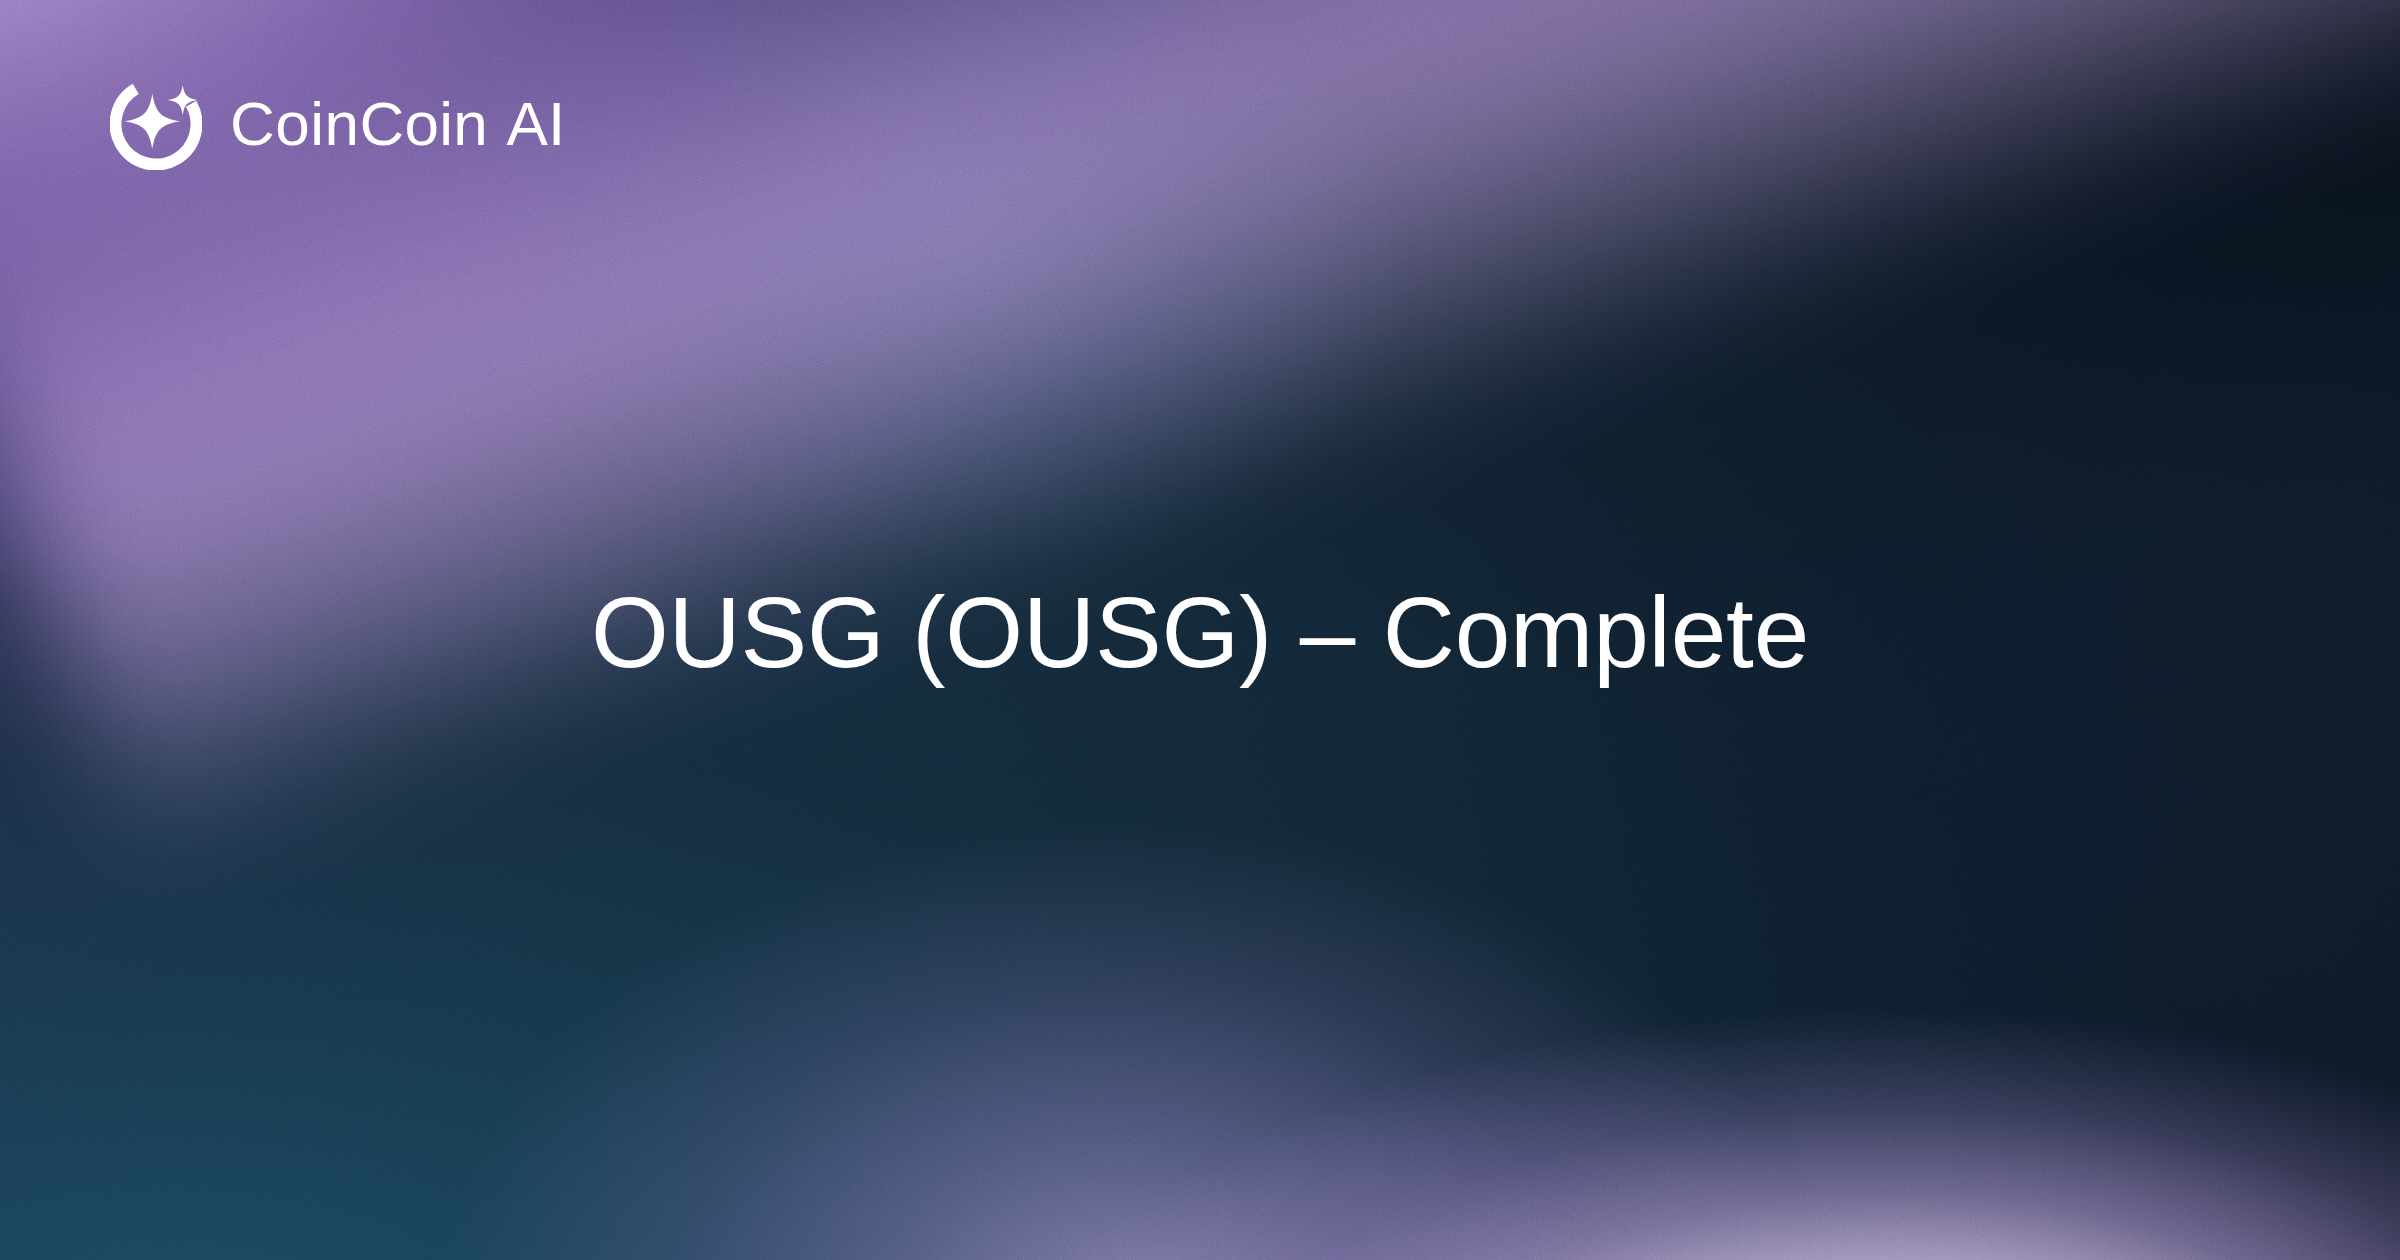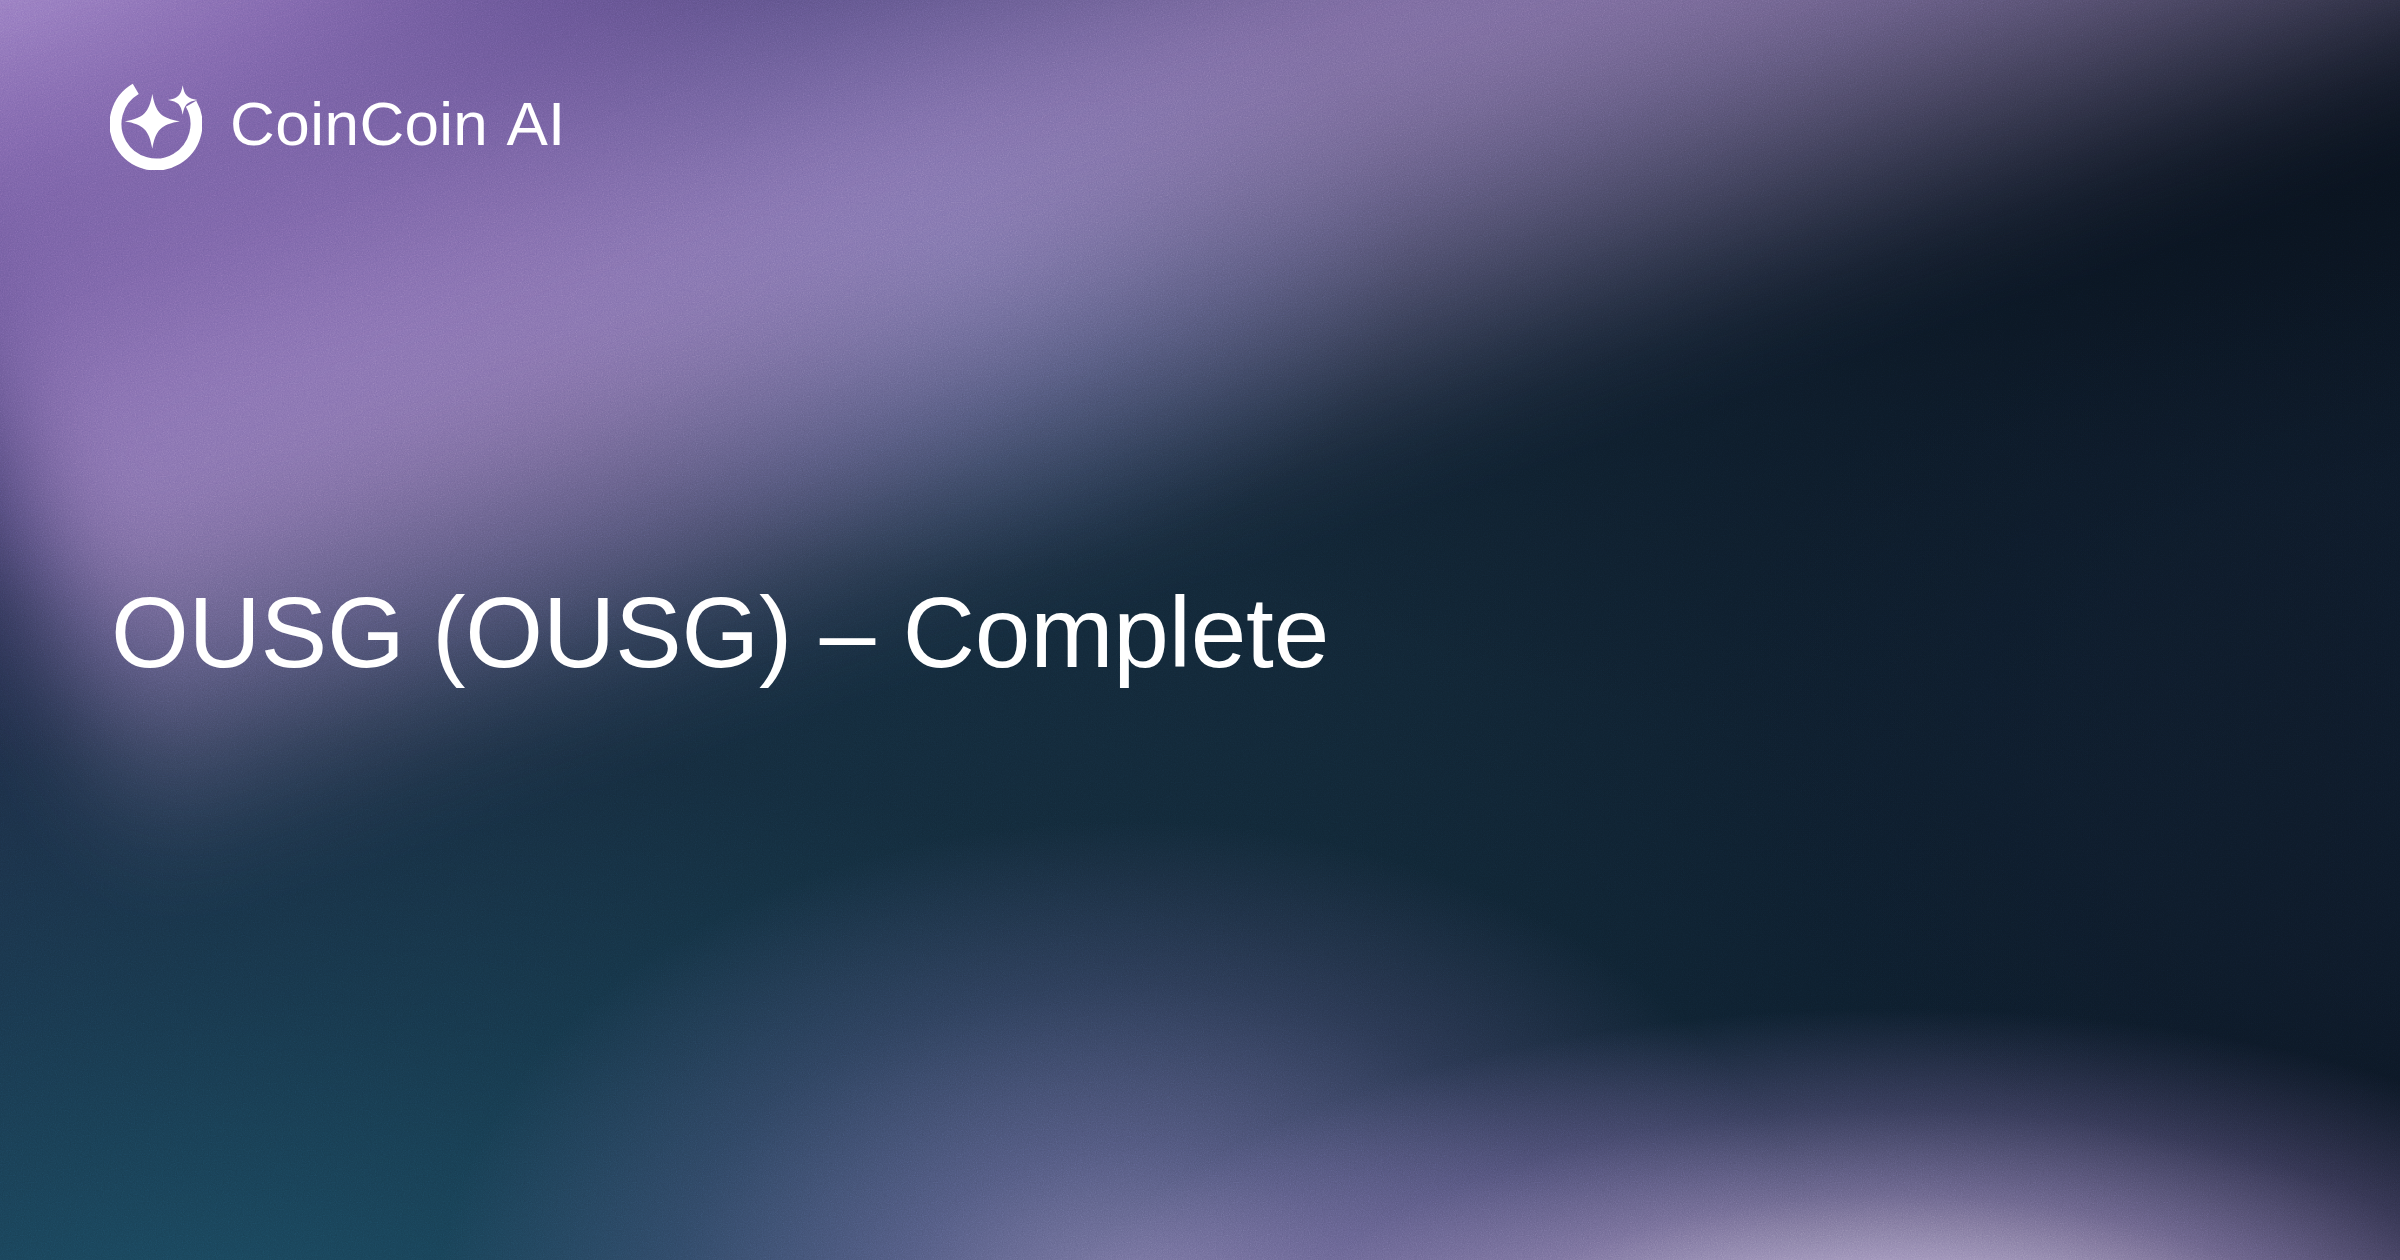--- a/index.html
+++ b/index.html
@@ -181,21 +181,21 @@
     text-align: right;
   }
 
   
   .headline {
     position: absolute;
     left: 0;
     right: 0;
     top: 498px;
     z-index: 6;
-    text-align: left;
+    text-align: center;
     color: #ffffff;
     font-size: 100px;
     font-weight: 400;
     line-height: 1.34;
     letter-spacing: -0.2px;
     padding: 0 111px;
     box-sizing: border-box;
   }
   .headline .hl-line { display: block; }
 </style>

